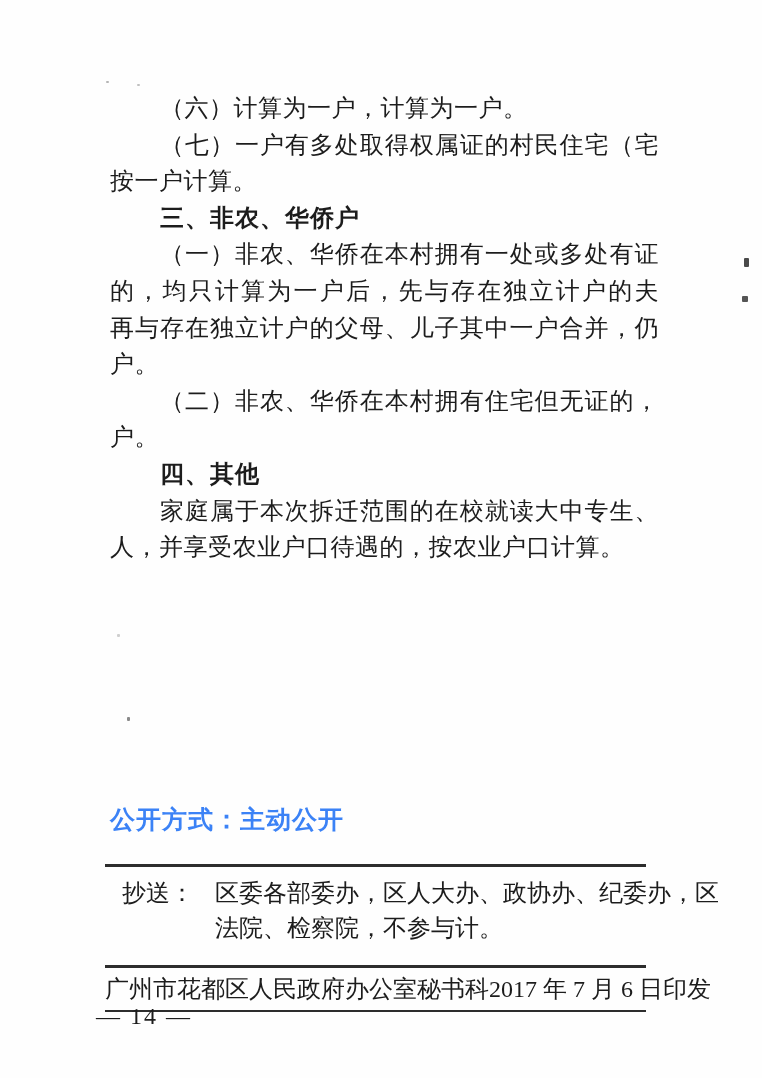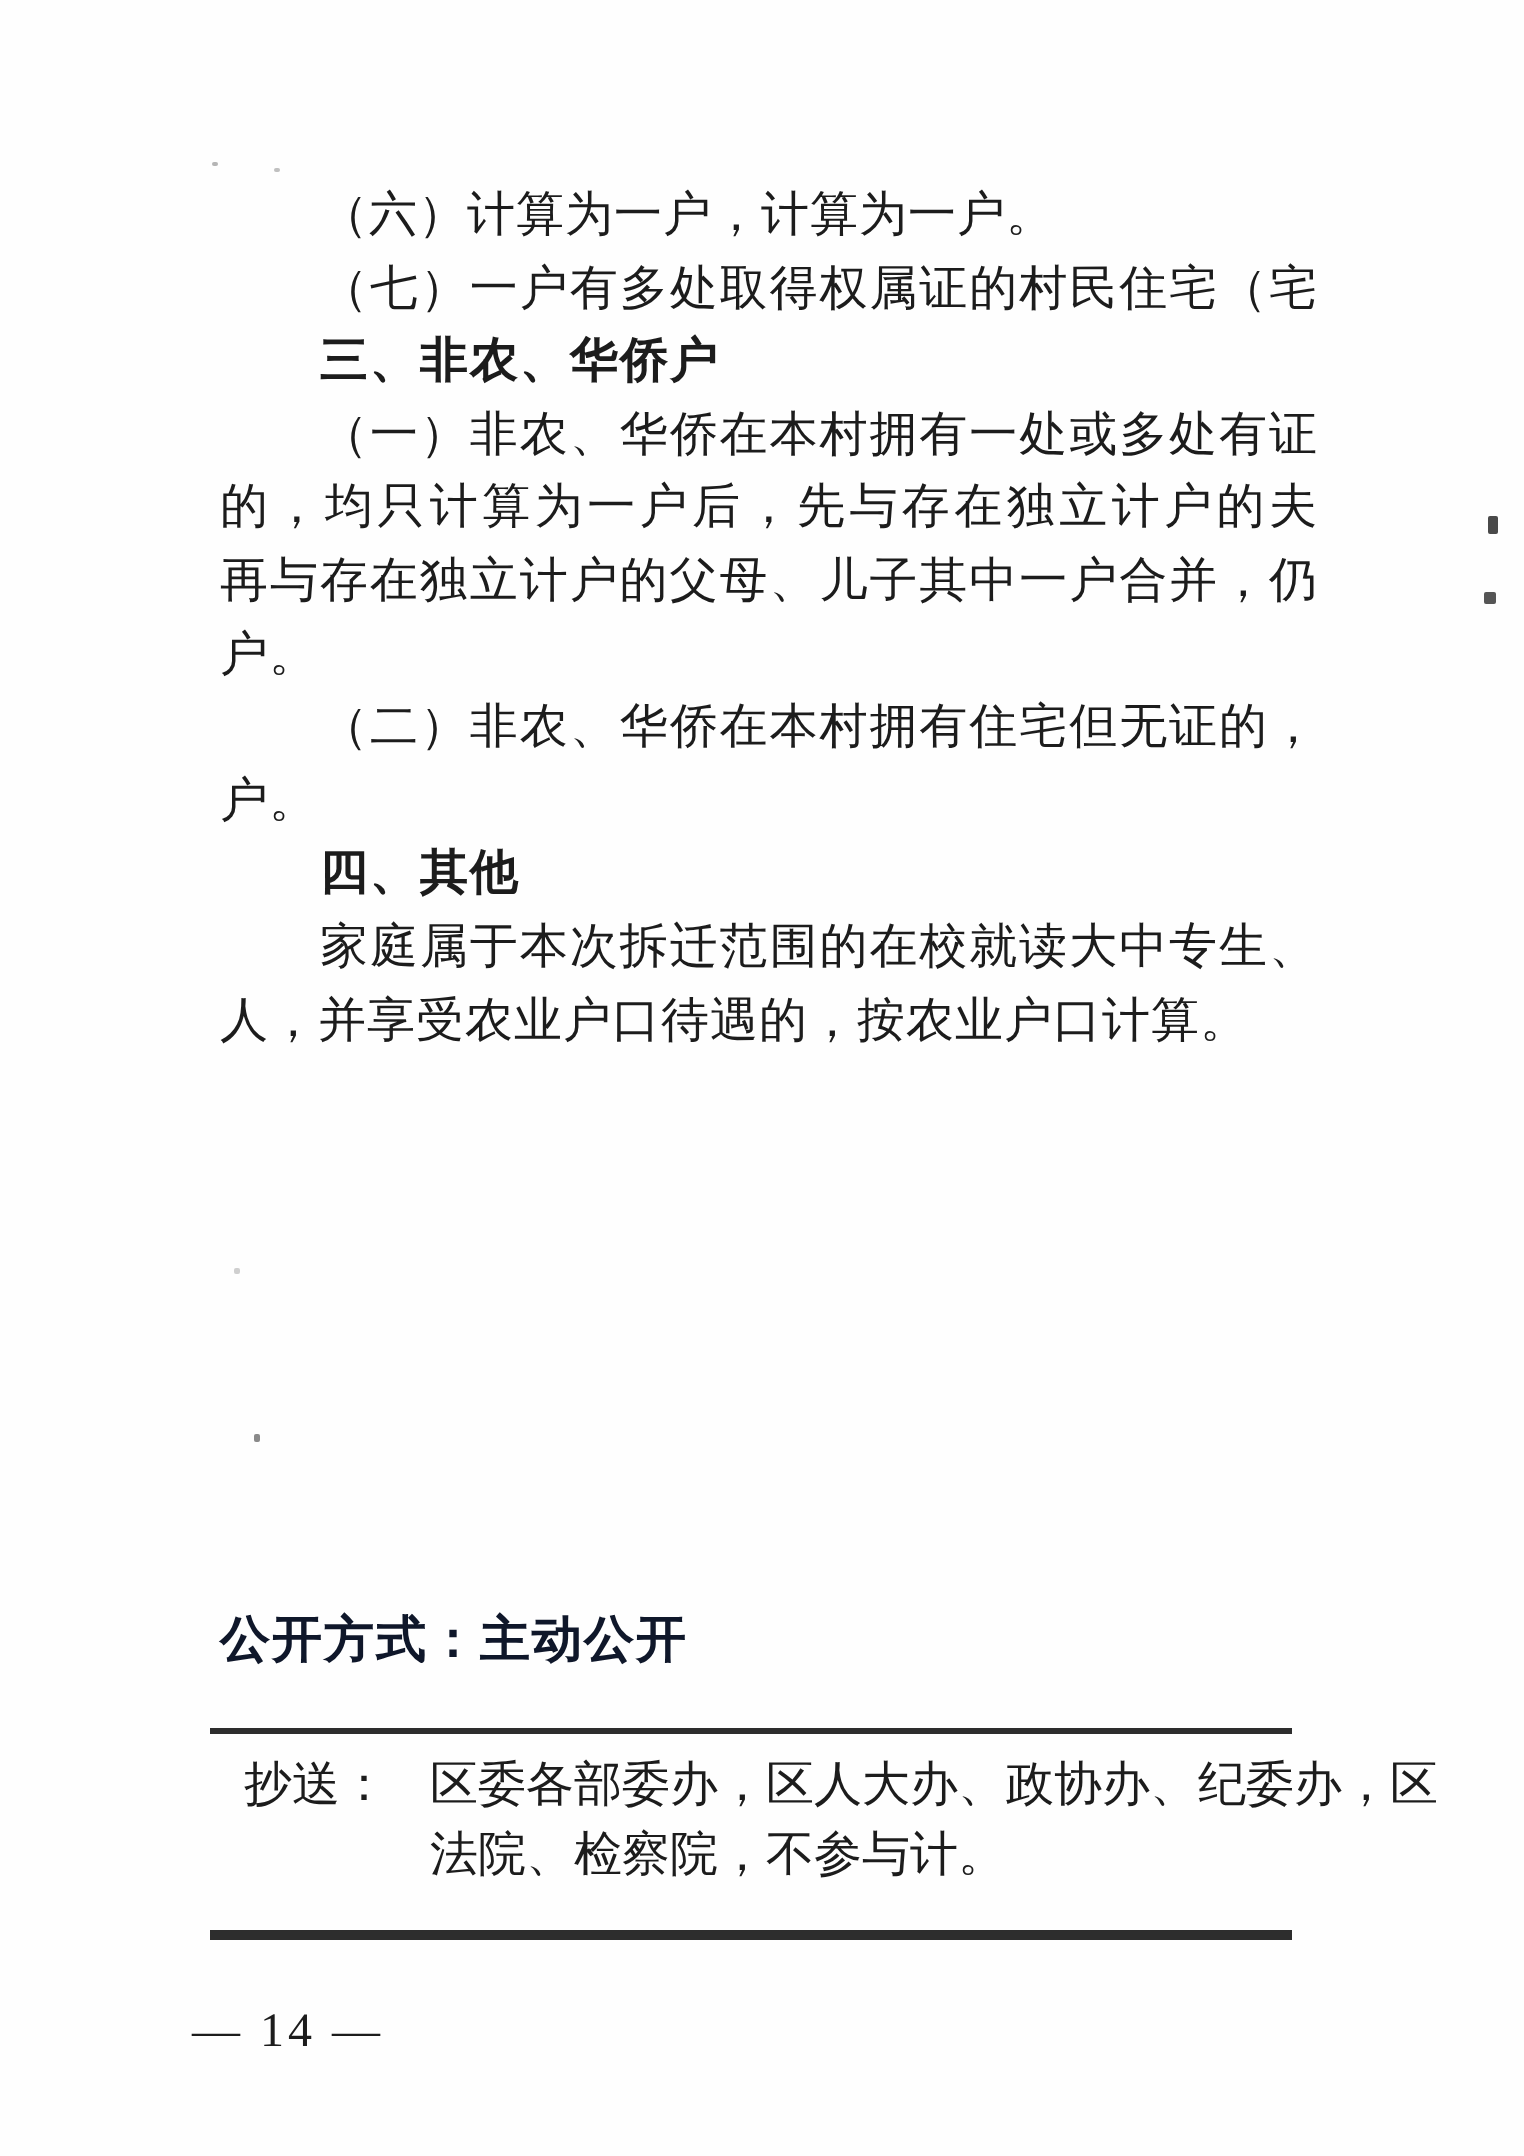--- a/index.html
+++ b/index.html
@@ -33,21 +33,21 @@
     font-weight:700;
     font-family:"Liberation Sans","DejaVu Sans",sans-serif;
     letter-spacing:1px;
   }
 
   
   .publicity{
     position:absolute;left:110px;top:803px;
     font-size:25px;font-weight:700;
     font-family:"Liberation Sans","DejaVu Sans",sans-serif;
-    color:#0f172a;letter-spacing:1px;
+    color:#3b82f6;letter-spacing:1px;
   }
 
   
   .footer-block{
     position:absolute;left:105px;top:864px;width:541px;
     font-size:24px;color:#1c1c1c;
   }
   .rule{background:#2d2d2d;width:100%;}
   .rule.top{height:3px;}
   .rule.mid{height:3px;}
@@ -83,20 +83,21 @@
 </style>
 </head>
 <body>
 
 <div class="doc-page">
 
   <div class="body-text">
 
   <div class="line i">（六）计算为一户，计算为一户。</div>
       <div class="line i j">（七）一户有多处取得权属证的村民住宅（宅基地），</div>
+      <div class="line">按一户计算。</div>
       <div class="line i b">三、非农、华侨户</div>
       <div class="line i j">（一）非农、华侨在本村拥有一处或多处有证合法住宅</div>
       <div class="line j">的，均只计算为一户后，先与存在独立计户的夫（妻）合并，</div>
       <div class="line j">再与存在独立计户的父母、儿子其中一户合并，仍共计为一</div>
       <div class="line">户。</div>
       <div class="line i j">（二）非农、华侨在本村拥有住宅但无证的，不参与计</div>
       <div class="line">户。</div>
       <div class="line i b">四、其他</div>
       <div class="line i j">家庭属于本次拆迁范围的在校就读大中专生、现役军</div>
       <div class="line">人，并享受农业户口待遇的，按农业户口计算。</div>
@@ -107,20 +108,24 @@
   <div class="footer-block">
     <div class="rule top"></div>
     <div class="cc-row">
       <span class="cc-label">抄送：</span>
       <span class="cc-body">
         <span class="cc-line" style="display: block;">区委各部委办，区人大办、政协办、纪委办，区</span>
         <span class="cc-line" style="display: block;">法院、检察院，不参与计。</span>
       </span>
     </div>
     <div class="rule mid"></div>
+    <div class="issuer-row">
+      <span>广州市花都区人民政府办公室秘书科</span>
+      <span>2017 年 7 月 6 日印发</span>
+    </div>
     <div class="rule bot"></div>
   </div>
 
   <div class="page-number">— 14 —</div>
 
   <div class="speck s1"></div>
   <div class="speck s2"></div>
   <div class="speck s3"></div>
   <div class="speck s4"></div>
   <div class="speck s5"></div>

